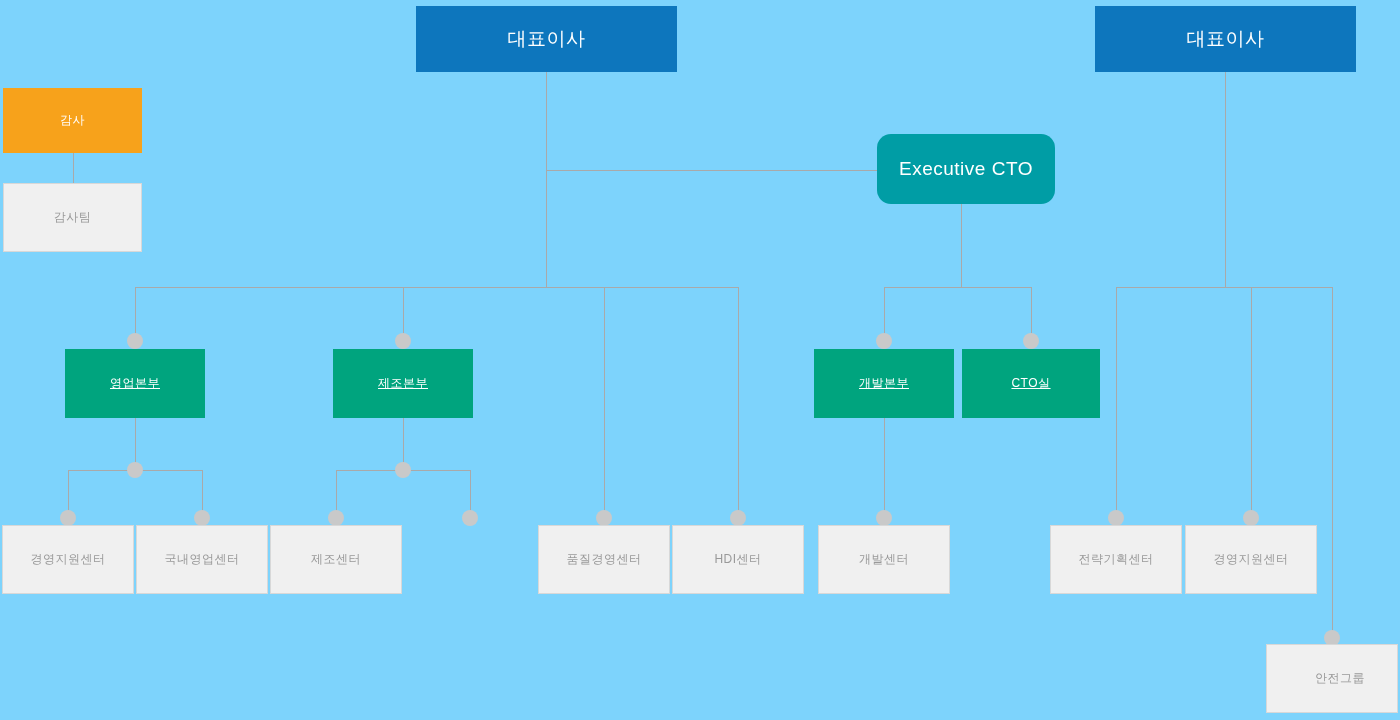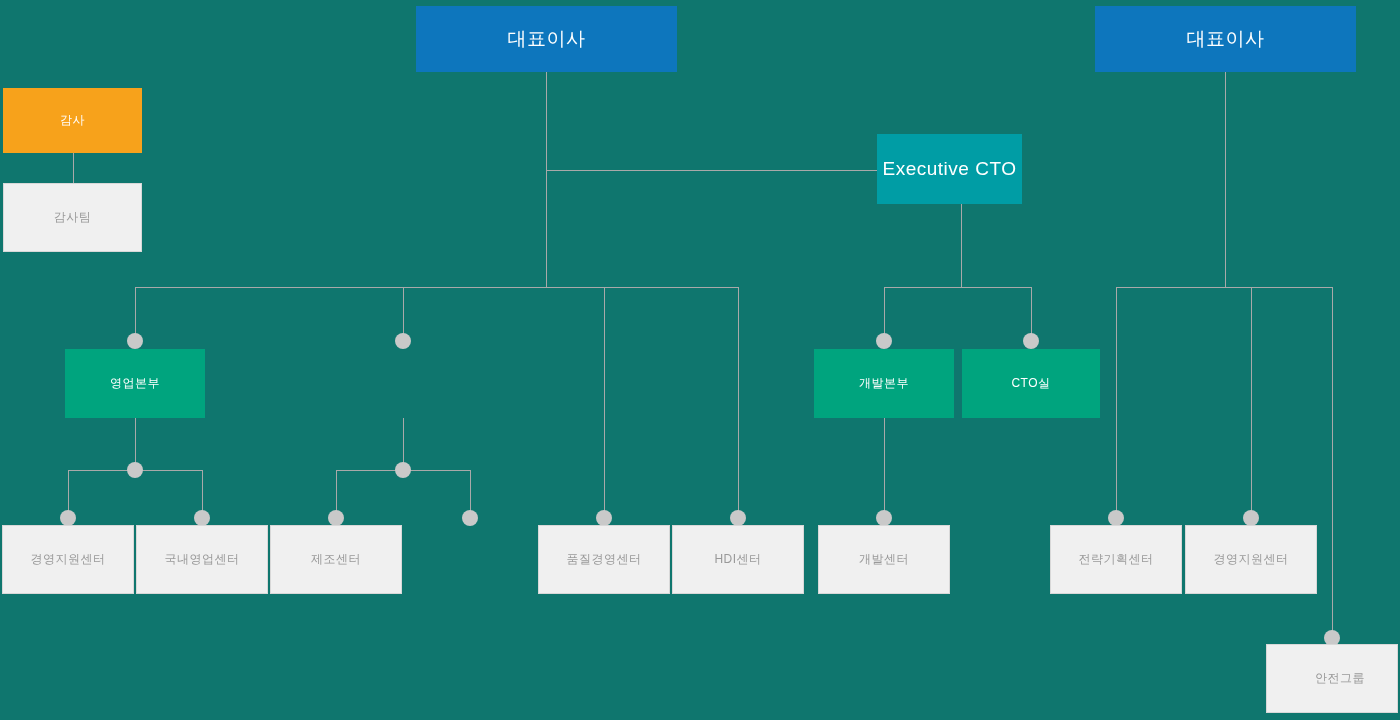--- a/index.html
+++ b/index.html
@@ -5,21 +5,21 @@
   html, body {
     margin: 0;
     padding: 0;
     background: #ffffff;
     font-family: "Liberation Sans", "DejaVu Sans", sans-serif;
   }
   .stage {
     position: relative;
     width: 1400px;
     height: 720px;
-    background: #0f766e;
+    background: #7dd3fc;
     overflow: hidden;
   }
   .connector-layer {
     position: absolute;
     left: 0; top: 0;
     width: 1400px;
     height: 720px;
   }
   .node {
     position: absolute;
@@ -41,20 +41,21 @@
     color: #ffffff;
   }
   .node.cto {
     background: var(--cto, #009da5);
     color: #ffffff;
     font-size: 19px;
   }
   .node.division {
     background: var(--division, #00a47e);
     color: #ffffff;
+    text-decoration: underline;
   }
   .node.leaf {
     background: var(--leaf-bg, #f0f0f0);
     border: 1px solid var(--leaf-border, #d8d8d8);
     color: var(--leaf-text, #999999);
   }
 </style>
 </head>
 <body>
 
@@ -105,25 +106,28 @@
     </svg>
     <div class="node ceo" style="left: 416px; top: 6px; width: 261px; height: 66px;">
       <span>대표이사</span>
     </div>
     <div class="node audit" style="left: 3px; top: 88px; width: 139px; height: 65px;">
       <span>감사</span>
     </div>
     <div class="node leaf" style="left: 3px; top: 183px; width: 139px; height: 69px;">
       <span>감사팀</span>
     </div>
-    <div class="node cto" style="left: 877px; top: 134px; width: 145px; height: 70px;">
+    <div class="node cto" style="left: 877px; top: 134px; width: 178px; height: 70px; border-radius: 14px;">
       <span>Executive CTO</span>
     </div>
     <div class="node division" style="left: 65px; top: 349px; width: 140px; height: 69px;">
       <span>영업본부</span>
+    </div>
+    <div class="node division" style="left: 333px; top: 349px; width: 140px; height: 69px;">
+      <span>제조본부</span>
     </div>
     <div class="node division" style="left: 814px; top: 349px; width: 140px; height: 69px;">
       <span>개발본부</span>
     </div>
     <div class="node division" style="left: 962px; top: 349px; width: 138px; height: 69px;">
       <span>CTO실</span>
     </div>
     <div class="node leaf" style="left: 2px; top: 525px; width: 132px; height: 69px;">
       <span>경영지원센터</span>
     </div>

